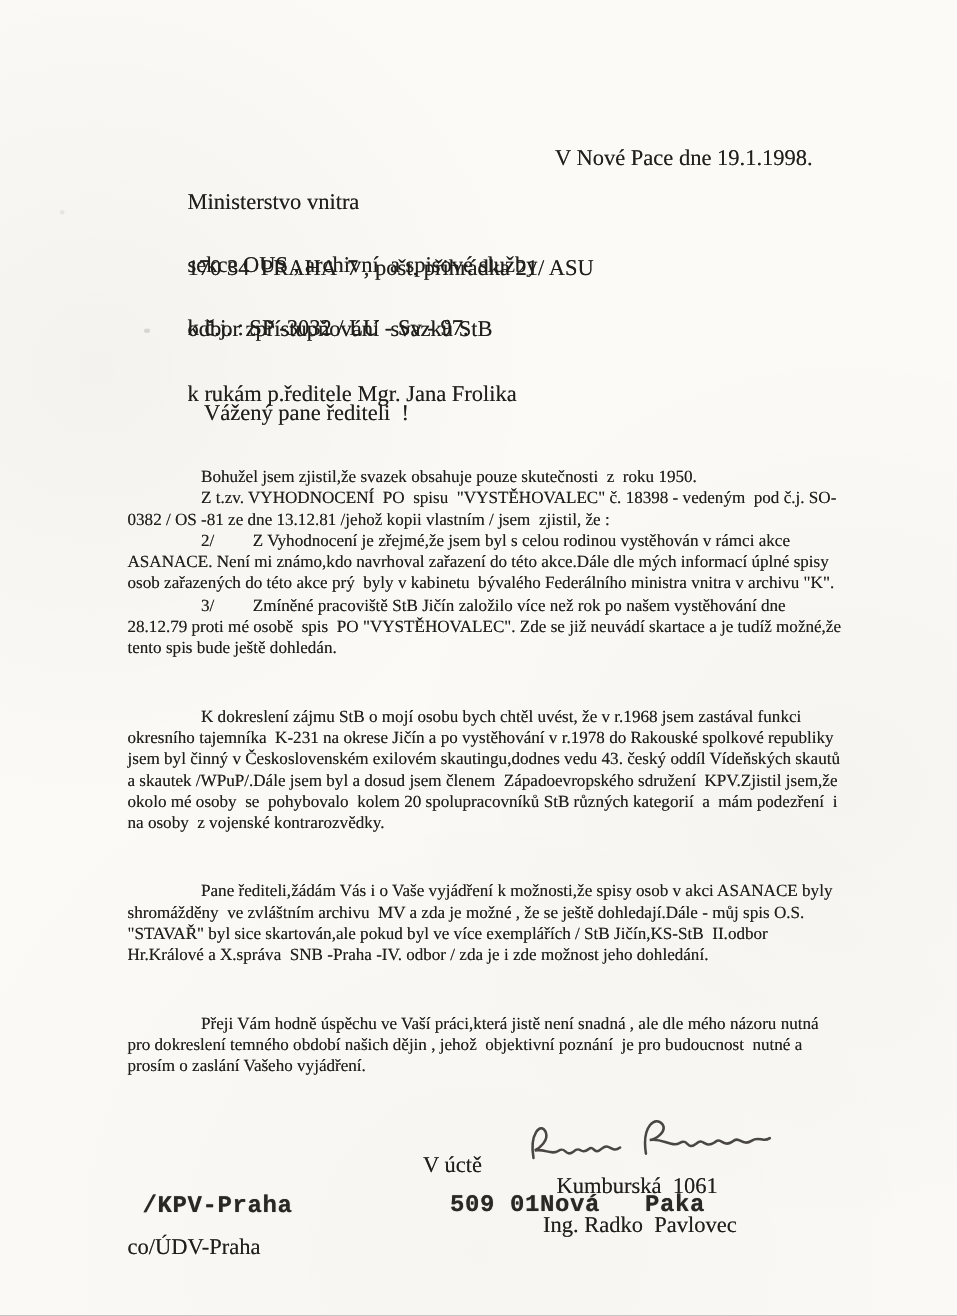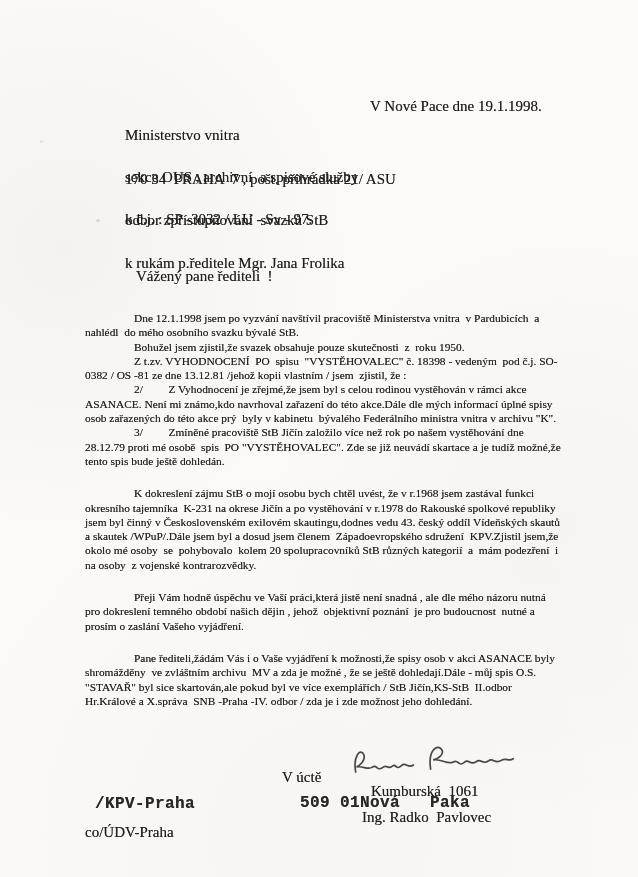--- a/index.html
+++ b/index.html
@@ -26,21 +26,21 @@
     white-space:pre-wrap;
     text-shadow:0 0 .4px rgba(33,31,28,.65);
   }
   .sender div{white-space:pre-wrap;}
   .body-flow{
     position:absolute;left:85px;top:311px;width:477px;
     font-size:11.4px;line-height:14.3px;
     text-shadow:0 0 .4px rgba(33,31,28,.65);
   }
   .body-flow p{margin:0;text-indent:49px;white-space:pre-wrap;}
-  .body-flow p.gap{margin-top:18px;}
+  .body-flow p.gap{margin-top:31px;}
   .mono{
     font-family:"Liberation Mono", monospace;
     font-weight:bold;font-size:16px;letter-spacing:.4px;
     color:#2a2824;
     text-shadow:0 0 .5px rgba(42,40,36,.7);
   }
   .sig{
     position:absolute;left:348px;top:739px;
     transform:rotate(-3deg);
   }
@@ -64,28 +64,27 @@
   <div class="txt" style="left:125px;top:172px;text-align:right;">170 34  PRAHA  7 , pošt. přihrádka 21/ ASU</div>
 
   <div class="txt" style="left:125px;top:212px;">k č.j. : SP -3032 / LU - Sv - 97.</div>
 
   <div class="speck" style="left:96px;top:219px;width:4px;height:3px;"></div>
   <div class="speck" style="left:40px;top:140px;width:3px;height:3px;opacity:.5;"></div>
 
   <div class="txt" style="left:136px;top:269px;">Vážený pane řediteli  !</div>
 
   <div class="body-flow">
-    <p>Dne 12.1.1998 jsem po vyzvání navštívil pracoviště Ministerstva vnitra  v Pardubicích  a nahlédl  do mého osobního svazku bývalé StB.</p>
     <p>Bohužel jsem zjistil,že svazek obsahuje pouze skutečnosti  z  roku 1950.</p>
     <p>Z t.zv. VYHODNOCENÍ  PO  spisu  "VYSTĚHOVALEC" č. 18398 - vedeným  pod č.j. SO-0382 / OS -81 ze dne 13.12.81 /jehož kopii vlastním / jsem  zjistil, že :</p>
     <p>2/         Z Vyhodnocení je zřejmé,že jsem byl s celou rodinou vystěhován v rámci akce ASANACE. Není mi známo,kdo navrhoval zařazení do této akce.Dále dle mých informací úplné spisy  osob zařazených do této akce prý  byly v kabinetu  bývalého Federálního ministra vnitra v archivu "K".</p>
     <p>3/         Zmíněné pracoviště StB Jičín založilo více než rok po našem vystěhování dne 28.12.79 proti mé osobě  spis  PO "VYSTĚHOVALEC". Zde se již neuvádí skartace a je tudíž možné,že tento spis bude ještě dohledán.</p>
     <p class="gap">K dokreslení zájmu StB o mojí osobu bych chtěl uvést, že v r.1968 jsem zastával funkci okresního tajemníka  K-231 na okrese Jičín a po vystěhování v r.1978 do Rakouské spolkové republiky jsem byl činný v Československém exilovém skautingu,dodnes vedu 43. český oddíl Vídeňských skautů a skautek /WPuP/.Dále jsem byl a dosud jsem členem  Západoevropského sdružení  KPV.Zjistil jsem,že okolo mé osoby  se  pohybovalo  kolem 20 spolupracovníků StB různých kategorií  a  mám podezření  i  na osoby  z vojenské kontrarozvědky.</p>
+    <p class="gap">Pane řediteli,žádám Vás i o Vaše vyjádření k možnosti,že spisy osob v akci ASANACE byly shromážděny  ve zvláštním archivu  MV a zda je možné , že se ještě dohledají.Dále - můj spis O.S. "STAVAŘ" byl sice skartován,ale pokud byl ve více exemplářích / StB Jičín,KS-StB  II.odbor Hr.Králové a X.správa  SNB -Praha -IV. odbor / zda je i zde možnost jeho dohledání.</p>
     <p class="gap">Přeji Vám hodně úspěchu ve Vaší práci,která jistě není snadná , ale dle mého názoru nutná pro dokreslení temného období našich dějin , jehož  objektivní poznání  je pro budoucnost  nutné a prosím o zaslání Vašeho vyjádření.</p>
-    <p class="gap">Pane řediteli,žádám Vás i o Vaše vyjádření k možnosti,že spisy osob v akci ASANACE byly shromážděny  ve zvláštním archivu  MV a zda je možné , že se ještě dohledají.Dále - můj spis O.S. "STAVAŘ" byl sice skartován,ale pokud byl ve více exemplářích / StB Jičín,KS-StB  II.odbor Hr.Králové a X.správa  SNB -Praha -IV. odbor / zda je i zde možnost jeho dohledání.</p>
   </div>
 
   <svg class="sig" width="168" height="36" viewBox="0 0 168 36">
     <path d="M7,29 C5,13 13,5 16,12 C18,18 11,23 8,24 C15,23 19,28 24,25 C29,22 28,30 34,26 C39,22 38,29 44,25 C48,22 47,30 53,25 C58,21 59,29 65,25"></path>
     <path d="M82,30 C80,11 90,5 94,11 C97,16 89,21 85,21 C94,20 99,27 105,24 C111,21 109,30 116,25 C121,21 121,29 128,25 C133,21 133,29 140,25 C145,21 146,29 153,25 C158,22 160,27 165,24"></path>
   </svg>
 
   <div class="txt" style="left:282px;top:770px;">V úctě</div>
   <div class="txt" style="left:362px;top:810px;">Ing. Radko  Pavlovec</div>
   <div class="txt" style="left:371px;top:784px;">Kumburská  1061</div>

